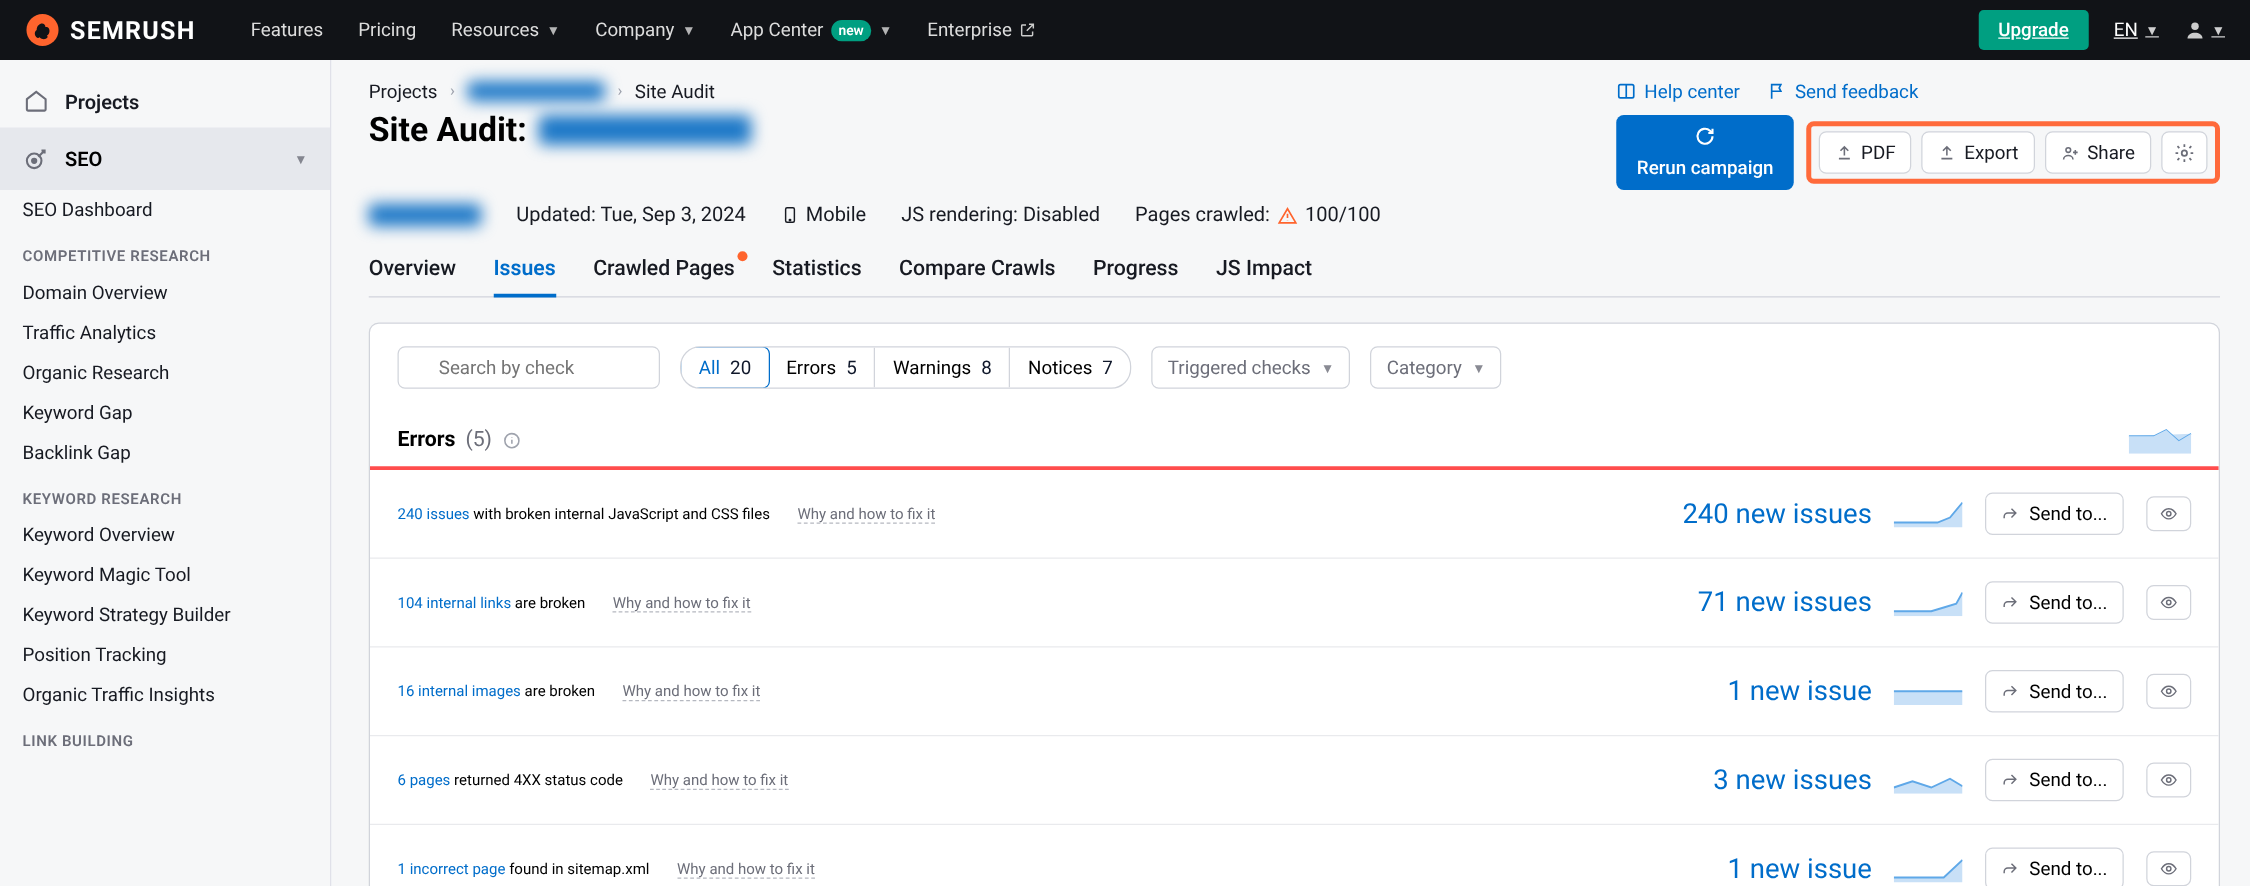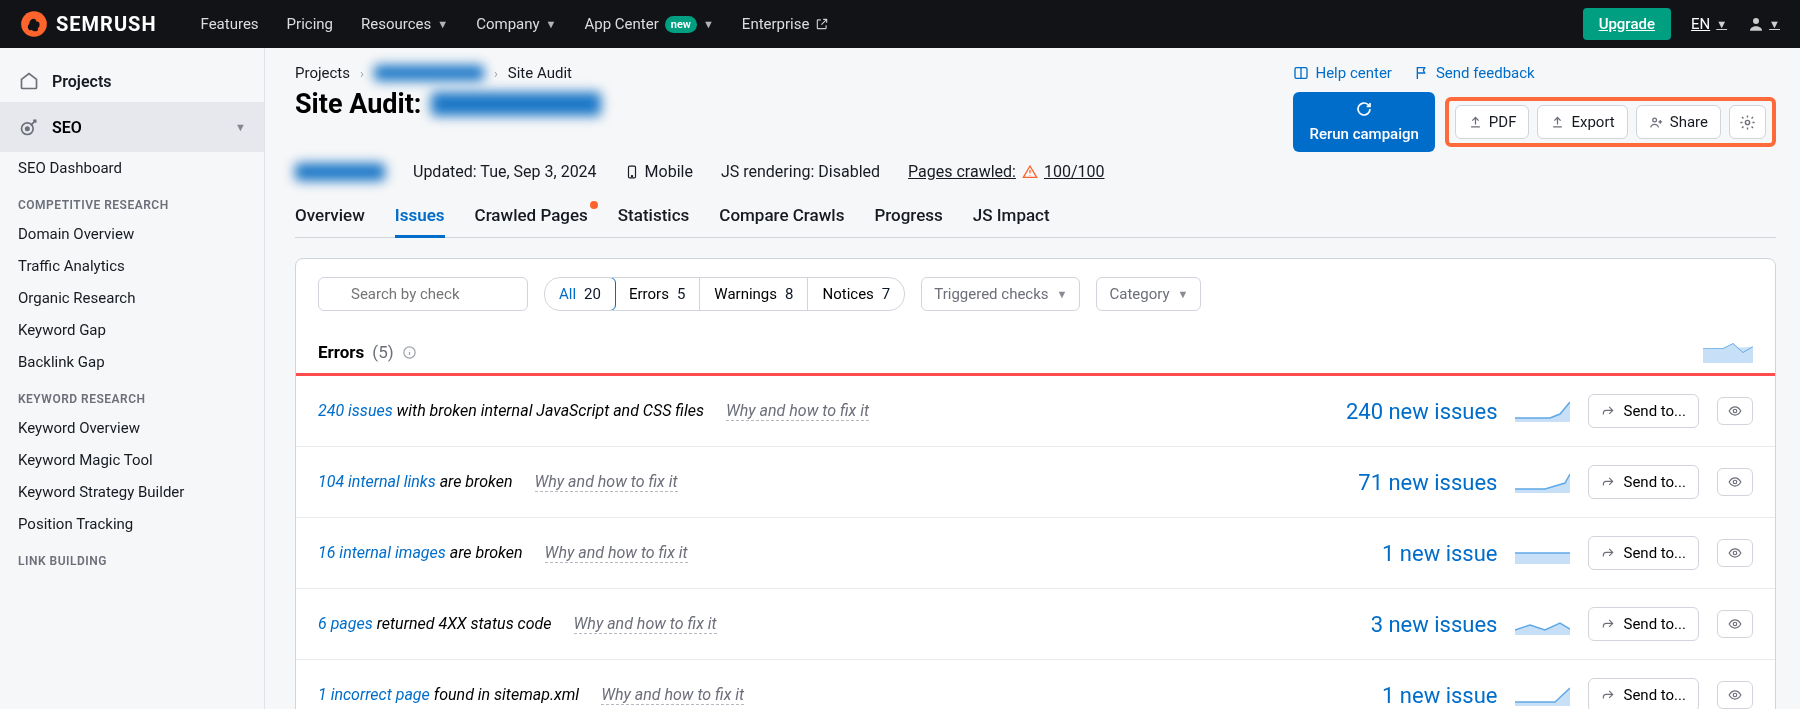--- a/index.html
+++ b/index.html
@@ -64,21 +64,21 @@
 .seg .cnt { color:#0f172a; }
 .dd { border:1px solid var(--border); border-radius:6px; padding:7px 12px; display:flex; align-items:center; gap:8px; color:#6c6e79; font-size:15px; cursor:pointer; }
 
 .section-head { display:flex; align-items:center; justify-content:space-between; padding:12px 22px 10px; border-bottom:3px solid #ff4d4d; }
 .section-head .left { display:flex; align-items:center; gap:8px; font-size:17px; }
 .section-head .left .lbl { font-weight:700; }
 .section-head .left .cnt { color:#6c6e79; }
 .spark { width:50px; height:22px; }
 
 .issue-row { display:flex; align-items:center; padding:18px 22px; border-bottom:1px solid #e9eaed; gap:22px; }
-.issue-text { display:flex; align-items:baseline; gap:22px; flex:1; font-size:16px;font-style:italic; }
+.issue-text { display:flex; align-items:baseline; gap:22px; flex:1; font-size:12px; }
 .issue-text .link { color:var(--accent); }
 .issue-text .fix { color:#6c6e79; border-bottom:1px dashed #b5b8c0; cursor:pointer; }
 .issue-right { display:flex; align-items:center; gap:18px; }
 .new-issues { color:var(--accent); font-size:22px; white-space:nowrap; }
 .spark2 { width:55px; height:22px; }
 .send-btn { border:1px solid var(--border); border-radius:6px; background:#fff; padding:7px 12px; font-size:15px; display:flex; align-items:center; gap:8px; cursor:pointer; }
 .eye-btn { border:1px solid var(--border); border-radius:6px; background:#fff; padding:6px 8px; cursor:pointer; }
 
 svg { display:block; }
 </style>
@@ -161,20 +161,21 @@
     <div class="side-link">Domain Overview</div>
     <div class="side-link">Traffic Analytics</div>
     <div class="side-link">Organic Research</div>
     <div class="side-link">Keyword Gap</div>
     <div class="side-link">Backlink Gap</div>
     <div class="side-group-title">KEYWORD RESEARCH</div>
     <div class="side-link">Keyword Overview</div>
     <div class="side-link">Keyword Magic Tool</div>
     <div class="side-link">Keyword Strategy Builder</div>
     <div class="side-link">Position Tracking</div>
+    <div class="side-link">Organic Traffic Insights</div>
     <div class="side-group-title">LINK BUILDING</div>
   </div>
 
   <div class="main">
     <div style="display:flex;justify-content:space-between;align-items:flex-start;">
       <div>
         <div class="breadcrumb">
           <span>Projects</span>
           <span class="sep">›</span>
           <span class="blur" style="width:110px;height:16px;">&nbsp;</span>
@@ -245,21 +246,21 @@
       <span class="blur" style="width:90px;height:18px;">&nbsp;</span>
       <span>Updated: Tue, Sep 3, 2024</span>
       <span class="mobile">
         <svg width="14" height="18" viewBox="0 0 24 24" fill="none" stroke="#171a22" stroke-width="2">
             <rect x="6" y="2" width="12" height="20" rx="2"></rect>
             <circle cx="12" cy="19" r="1" fill="#171a22"></circle>
           </svg>
         <span>Mobile</span>
       </span>
       <span>JS rendering: Disabled</span>
-      <span style="display:flex;align-items:center;gap:6px;text-decoration:underline;">
+      <span style="display:flex;align-items:flex-end;gap:6px;">
         <span>Pages crawled:</span>
         <svg width="16" height="16" viewBox="0 0 24 24" fill="none" stroke="#ff642d" stroke-width="2">
             <path d="M12 3 L22 20 H2 Z"></path>
             <path d="M12 9v5M12 17v.5"></path>
           </svg>
         <span>100/100</span>
       </span>
     </div>
 
     <div class="tabs">

